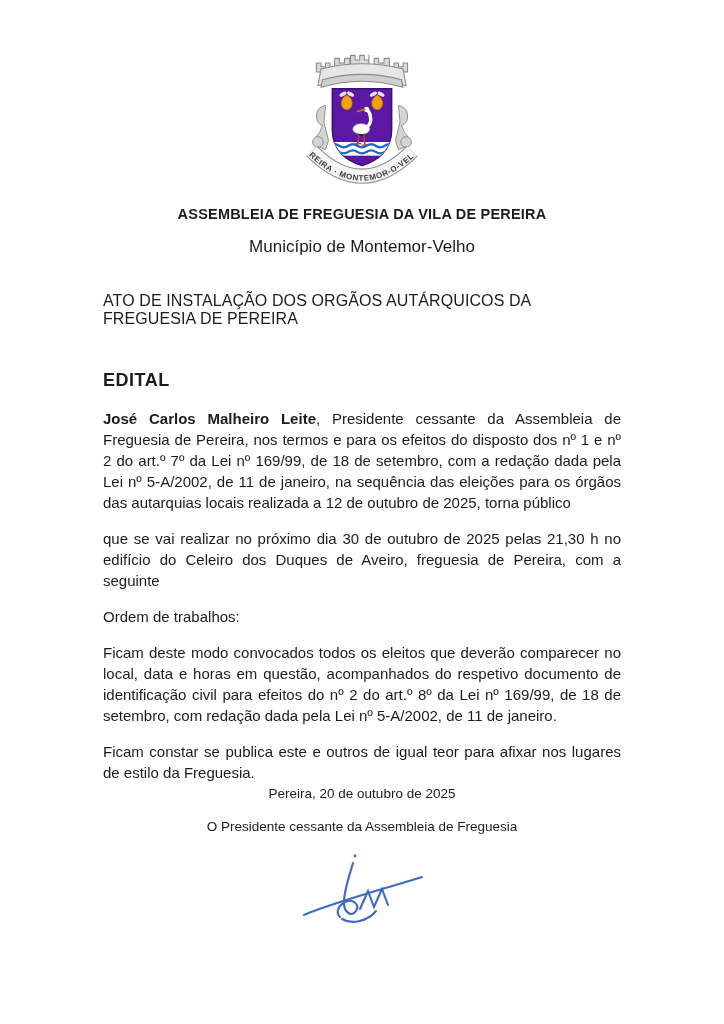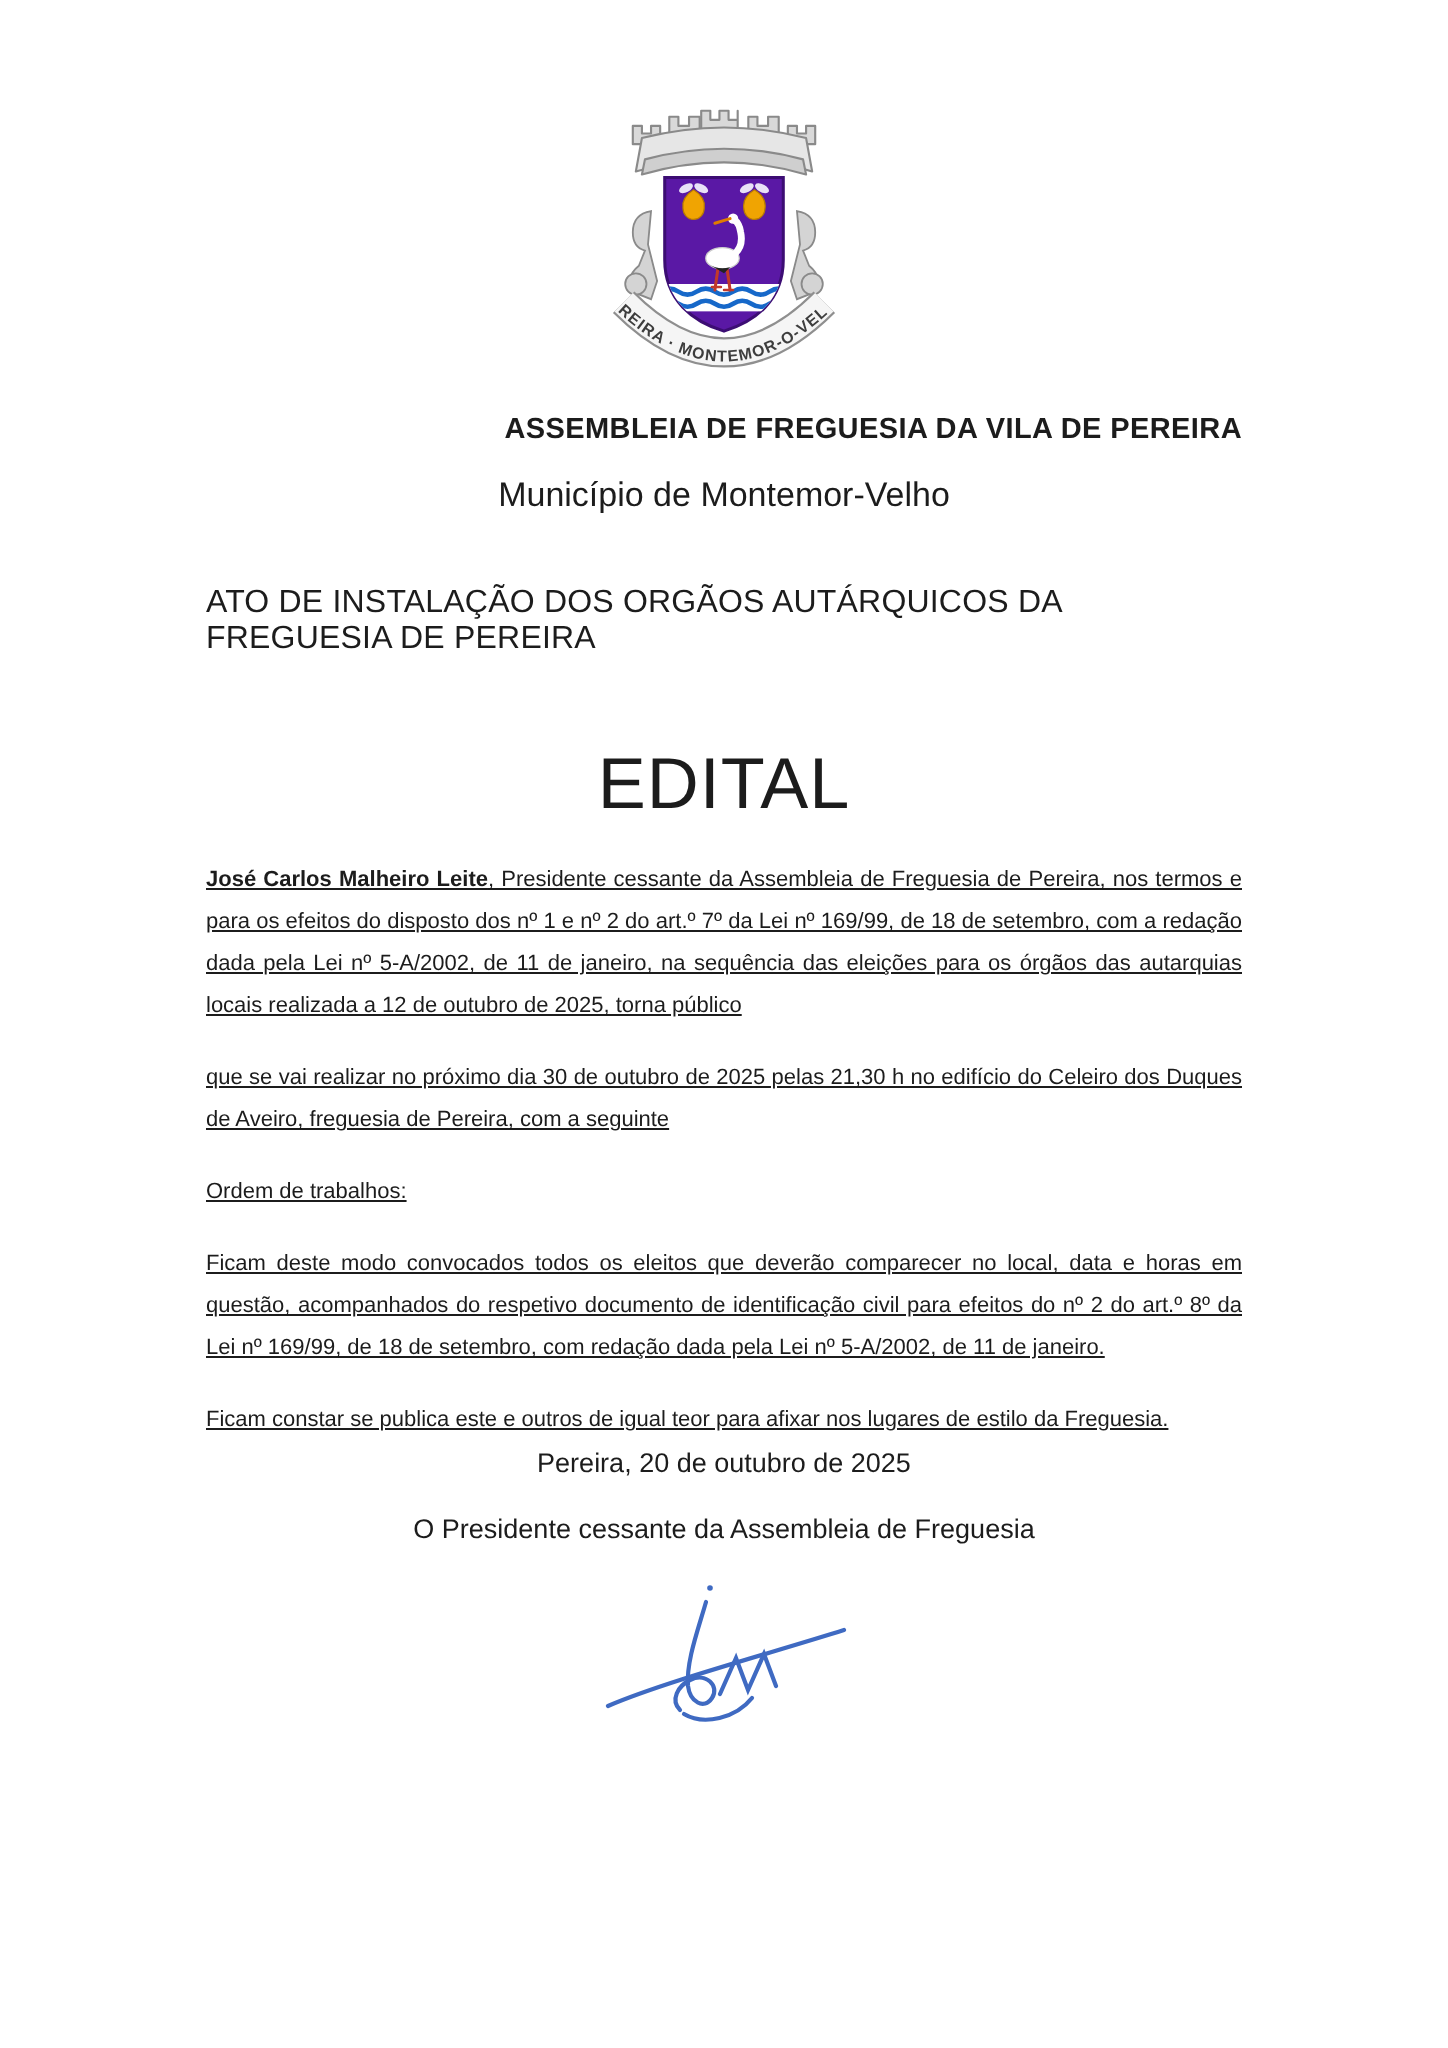--- a/index.html
+++ b/index.html
@@ -9,27 +9,27 @@
     font-family:"Liberation Sans","DejaVu Sans",sans-serif;
     color:#1c1c1c;overflow:hidden;
   }
   .page{box-sizing:border-box;width:724px;height:1024px;padding:52px 103px 0;position:relative;}
 
   
   .crest-wrap{text-align:center;margin:0 auto 6px;}
   .crest-wrap svg{display:inline-block;}
 
   
-  .hdr-title{margin:8px 0 0;text-align:right;font-weight:bold;font-size:14.5px;letter-spacing:.2px;}
+  .hdr-title{margin:8px 0 0;text-align:center;font-weight:bold;font-size:14.5px;letter-spacing:.2px;}
   .hdr-muni{margin:15px 0 0;text-align:center;font-weight:normal;font-size:17px;}
   .hdr-subject{margin:35px 0 0;font-weight:normal;font-size:16px;letter-spacing:.1px;}
-  .edital{margin:42px 0 0;text-align:center;font-weight:normal;font-size:36px;letter-spacing:.5px;}
+  .edital{margin:42px 0 0;font-weight:bold;font-size:18px;letter-spacing:.5px;}
 
   
-  .body-txt{font-size:11px;line-height:21px;text-align:justify;text-decoration:underline;}
+  .body-txt{font-size:15px;line-height:21px;text-align:justify;}
   p.body-txt{margin:15px 0 0;}
   .b{font-weight:bold;}
 
   ul.doc-list{margin:13px 0 0;padding:0 0 0 26px;list-style:disc;}
   ul.doc-list li{font-size:13.5px;line-height:21px;text-align:justify;padding-left:6px;margin:0 0 2px;}
   ul.doc-list.bold-list li{font-weight:bold;}
 
   
   .center-line{text-align:center;font-size:13.5px;line-height:21px;}
   .place-date{}

